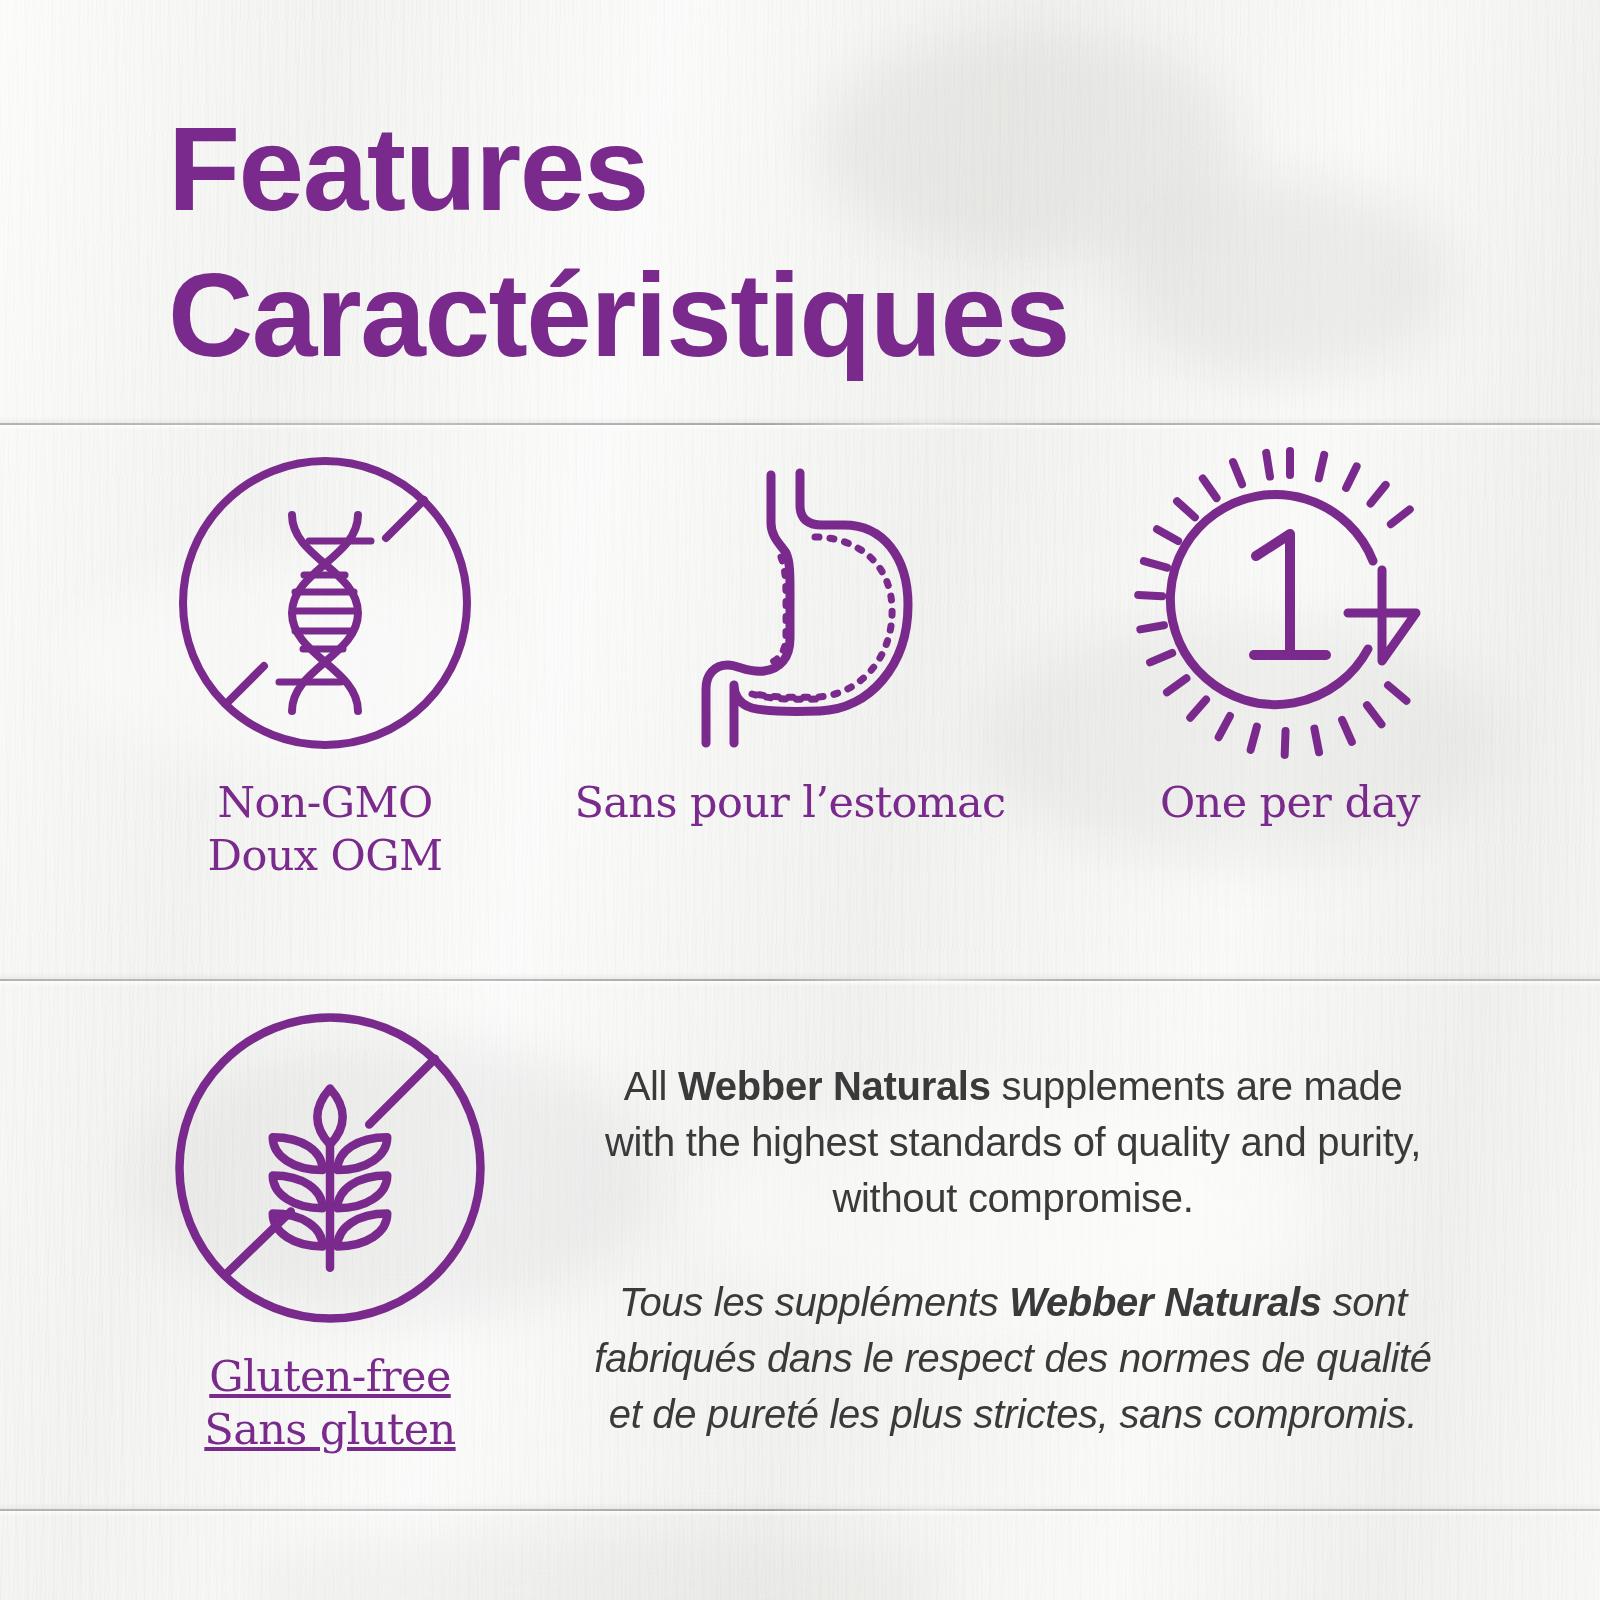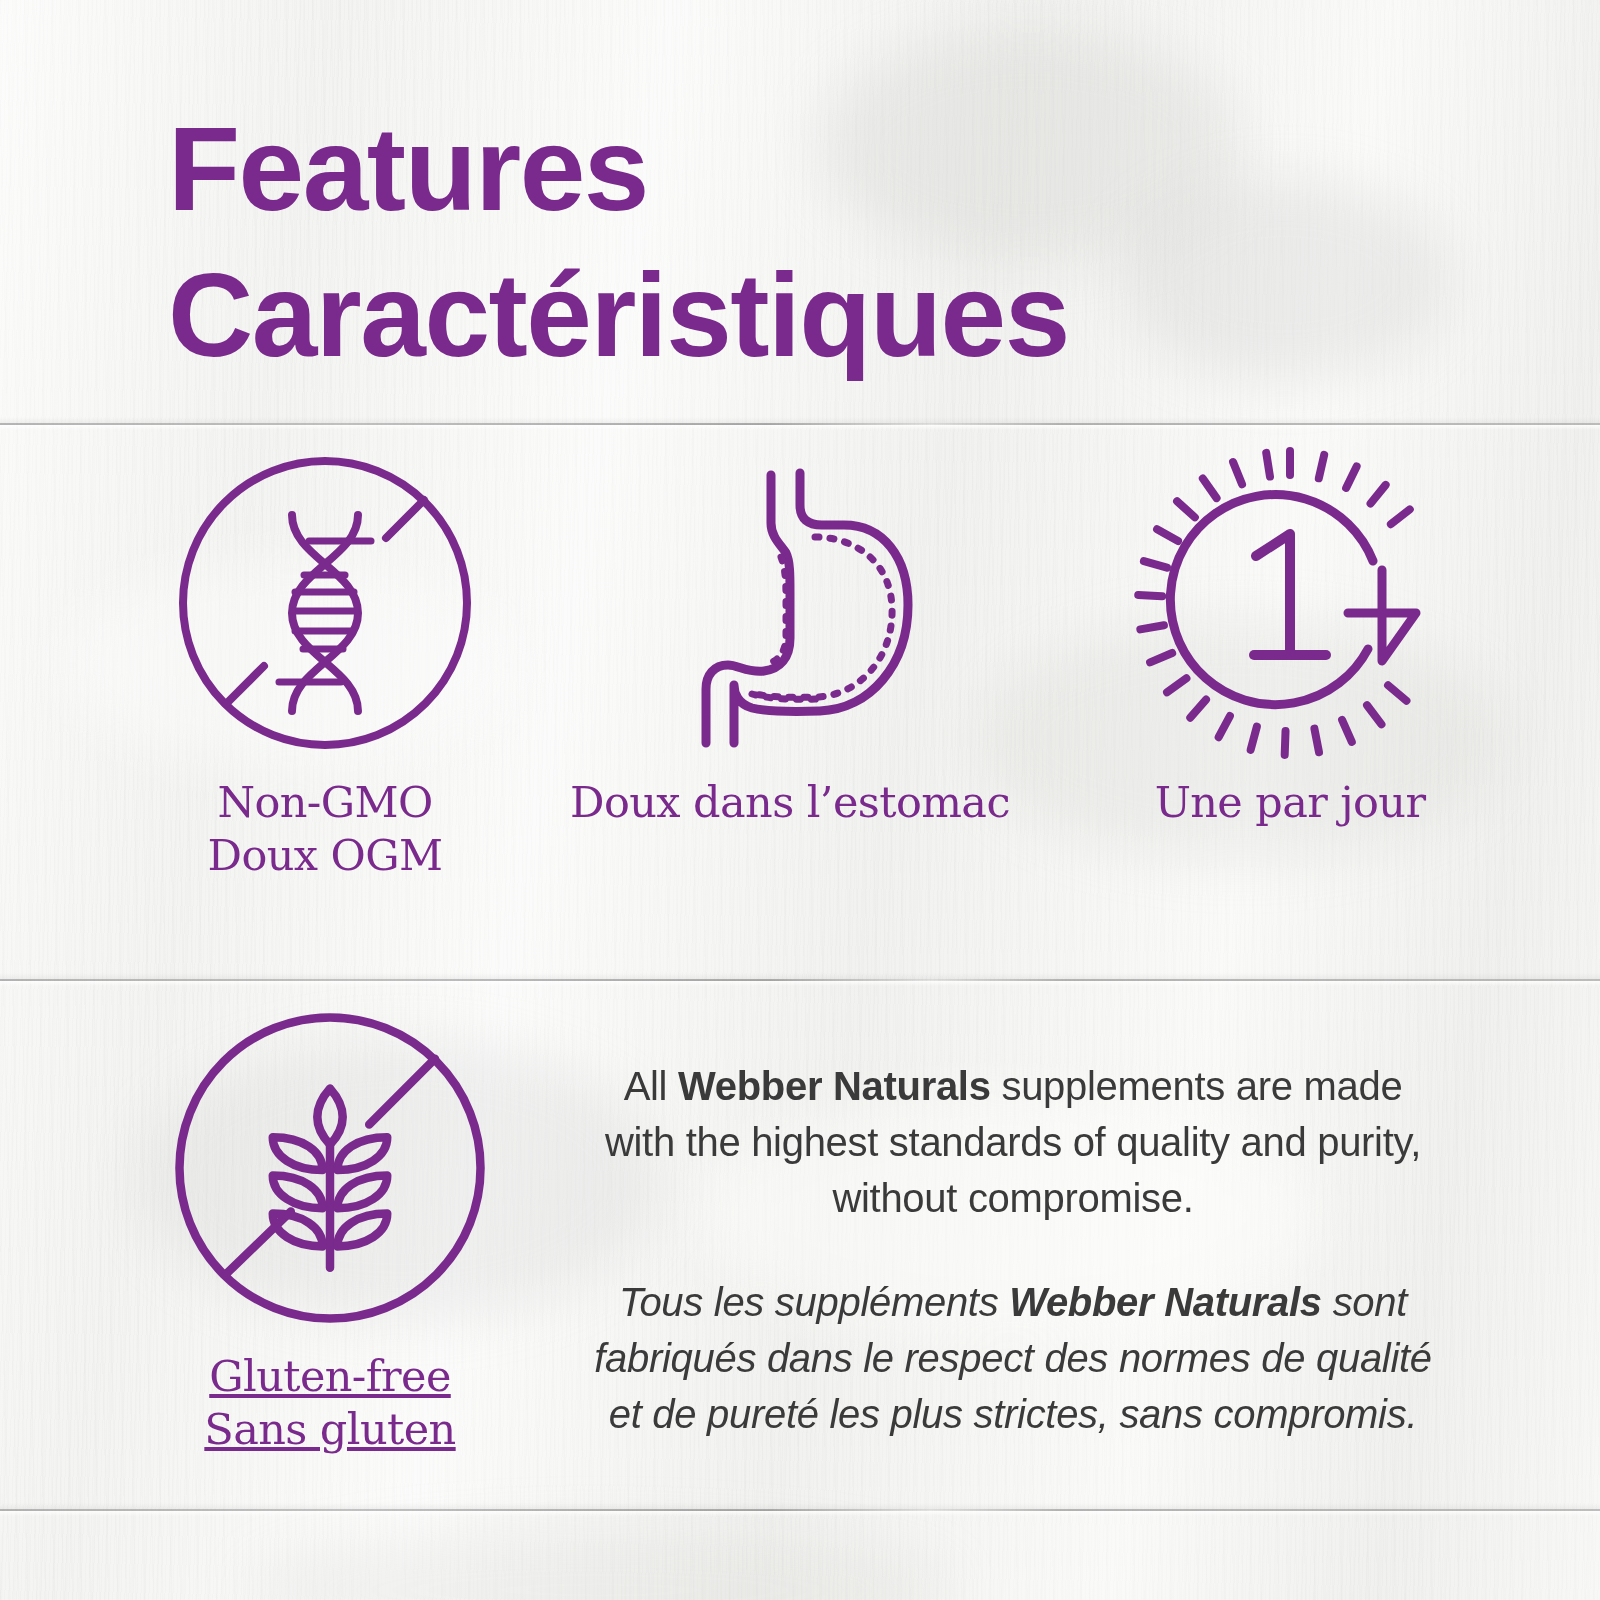--- a/index.html
+++ b/index.html
@@ -273,21 +273,21 @@
 
               <path d="M175 84 C212 84, 250 106, 252 154
                        C254 206, 218 242, 178 244
                        C150 245, 128 244, 116 241" stroke-width="7" stroke-dasharray="4 11"></path>
 
               <path d="M112 241 C130 246, 150 247, 178 246" stroke-width="7" stroke-dasharray="4 11"></path>
             </g>
           </svg>
         </div>
         <div class="feature-label">
-          <span class="l2">Doux dans l’estomac</span>
+          <span class="l2">Sans pour l’estomac</span>
         </div>
       </div>
 
       <div class="feature-col" id="col-oneday">
         <div class="feature-icon">
           <svg width="320" height="320" viewBox="0 0 320 320" aria-hidden="true">
             <g fill="none" stroke="#7a2a8c" stroke-linecap="round" stroke-linejoin="round">
 
               <g stroke-width="8" id="rays">
                 <g transform="translate(160,160)">
@@ -323,21 +323,21 @@
               <path d="M218 170 L252 170 L252 127 M252 170 L286 170 L252 218 Z" stroke-width="9" fill="none"></path>
 
               <g stroke-width="10">
                 <path d="M126 113 L160 91 L160 212"></path>
                 <line x1="124" y1="212" x2="196" y2="212"></line>
               </g>
             </g>
           </svg>
         </div>
         <div class="feature-label">
-          <span class="l2">Une par jour</span>
+          <span>One per day</span>
         </div>
       </div>
 
     </div>
 
     <div id="bottom-section">
 
       <div id="col-gluten">
         <div class="feature-icon">
           <svg width="318" height="318" viewBox="0 0 300 300" aria-hidden="true">

